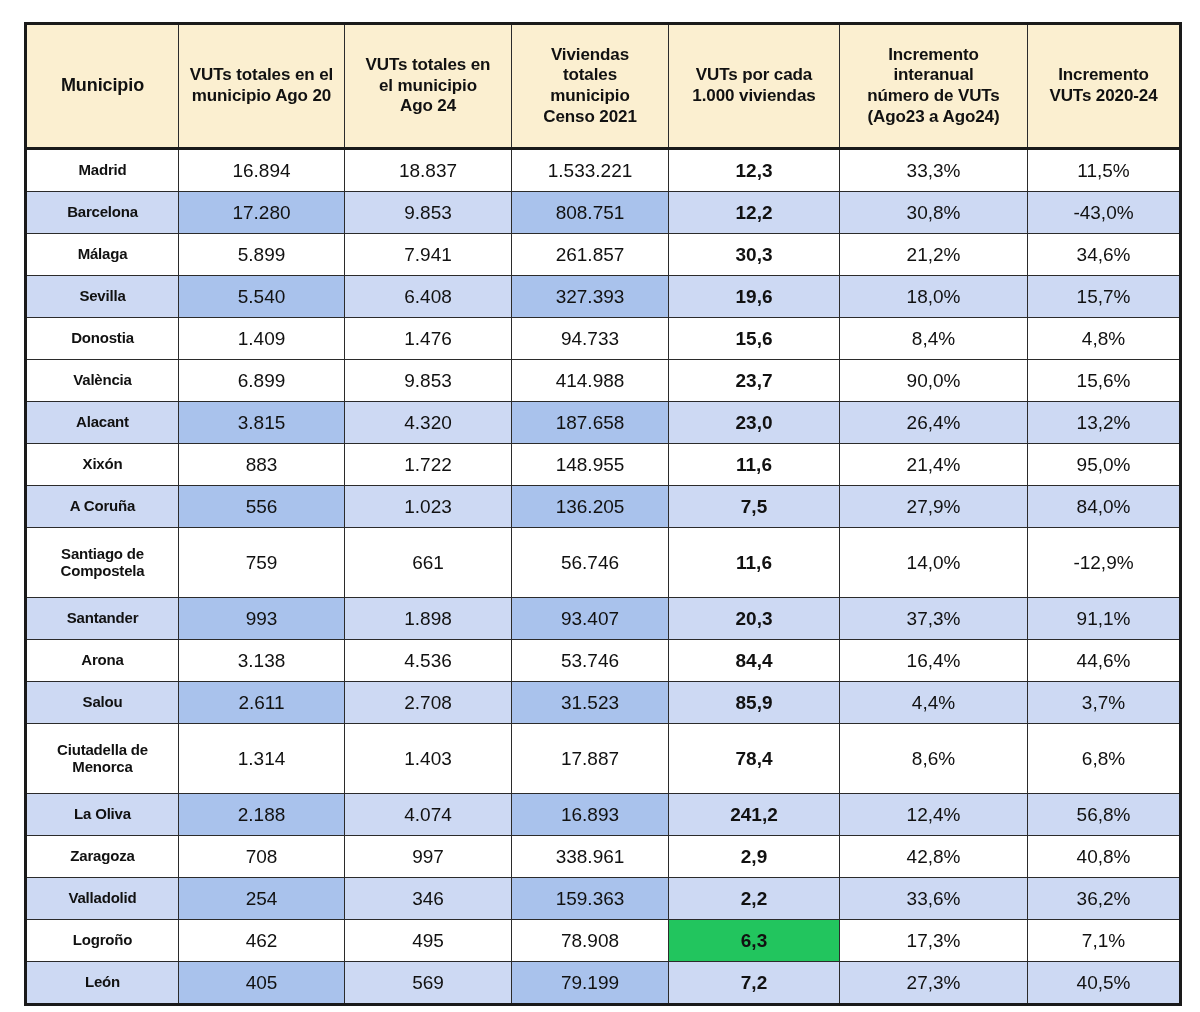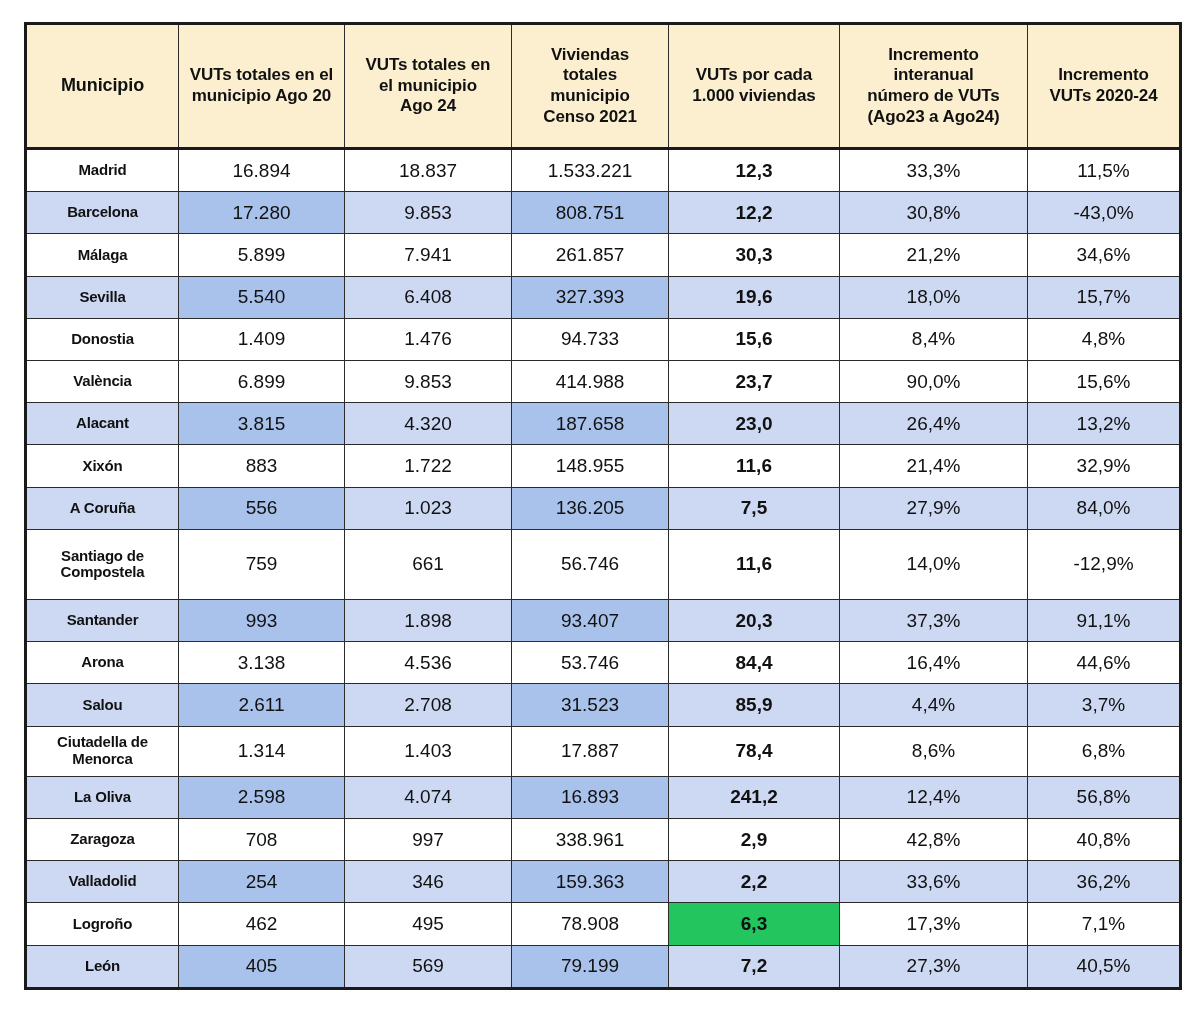--- a/index.html
+++ b/index.html
@@ -171,21 +171,21 @@
           <td>26,4%</td>
           <td>13,2%</td>
         </tr>
         <tr class="row-plain">
           <td class="muni-cell">Xixón</td>
           <td>883</td>
           <td>1.722</td>
           <td>148.955</td>
           <td class="per1000-cell">11,6</td>
           <td>21,4%</td>
-          <td>32,9%</td>
+          <td>95,0%</td>
         </tr>
         <tr class="row-blue">
           <td class="muni-cell">A Coruña</td>
           <td class="dark">556</td>
           <td>1.023</td>
           <td class="dark">136.205</td>
           <td class="per1000-cell">7,5</td>
           <td>27,9%</td>
           <td>84,0%</td>
         </tr>
@@ -218,32 +218,32 @@
         </tr>
         <tr class="row-blue">
           <td class="muni-cell">Salou</td>
           <td class="dark">2.611</td>
           <td>2.708</td>
           <td class="dark">31.523</td>
           <td class="per1000-cell">85,9</td>
           <td>4,4%</td>
           <td>3,7%</td>
         </tr>
-        <tr class="row-plain" style="height: 50px;">
+        <tr class="row-plain" style="height: 70px;">
           <td class="muni-cell">Ciutadella de<br>Menorca</td>
           <td>1.314</td>
           <td>1.403</td>
           <td>17.887</td>
           <td class="per1000-cell">78,4</td>
           <td>8,6%</td>
           <td>6,8%</td>
         </tr>
         <tr class="row-blue">
           <td class="muni-cell">La Oliva</td>
-          <td class="dark">2.598</td>
+          <td class="dark">2.188</td>
           <td>4.074</td>
           <td class="dark">16.893</td>
           <td class="per1000-cell">241,2</td>
           <td>12,4%</td>
           <td>56,8%</td>
         </tr>
         <tr class="row-plain">
           <td class="muni-cell">Zaragoza</td>
           <td>708</td>
           <td>997</td>

